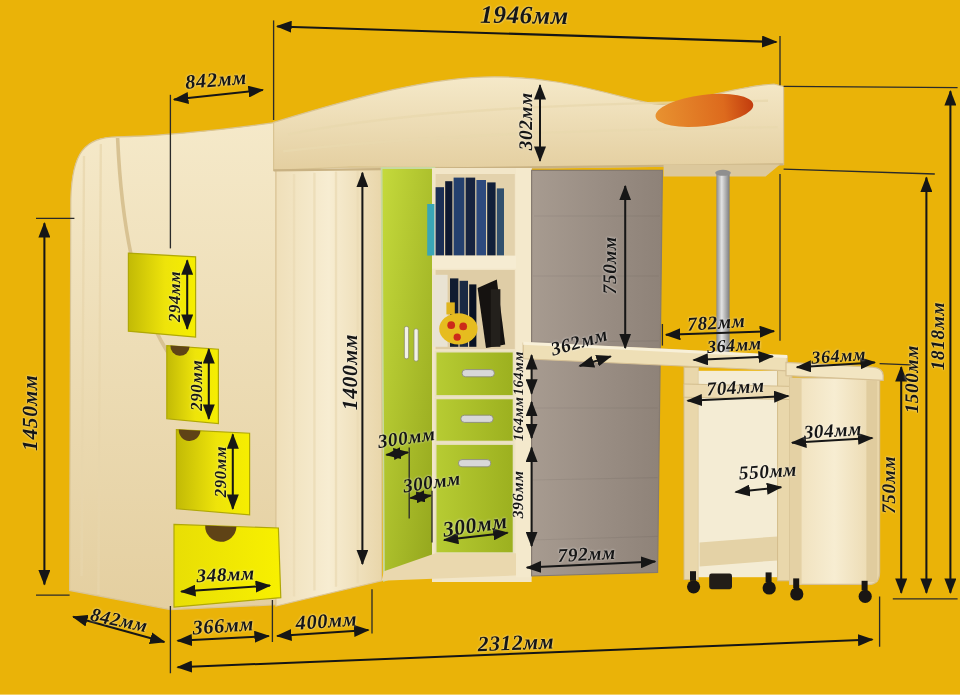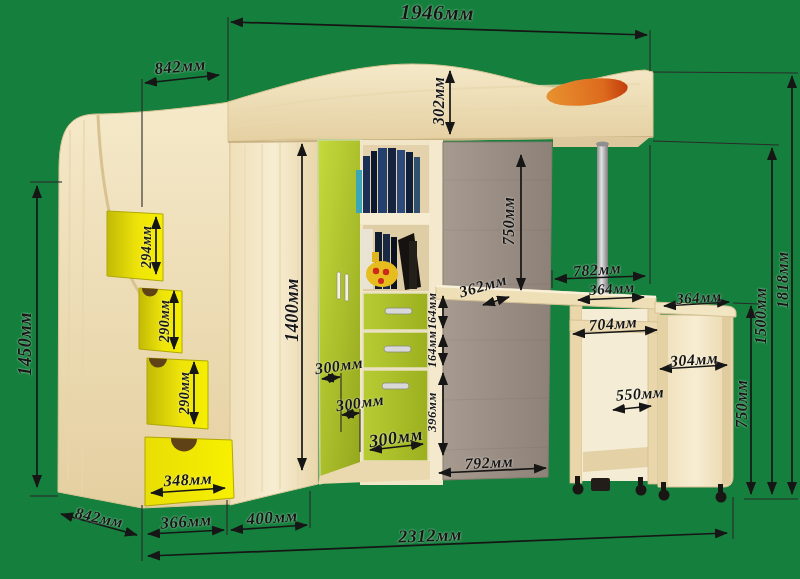--- a/index.html
+++ b/index.html
@@ -1,16 +1,16 @@
 <!DOCTYPE html>
 <html><head>
 <meta charset="utf-8">
 <style>
   html,body{margin:0;padding:0;background:#fff;}
-  #canvas{position:relative;width:800px;height:579px;background:#15803d;overflow:hidden;
+  #canvas{position:relative;width:800px;height:579px;background:#eab308;overflow:hidden;
           font-family:"Liberation Serif",serif;}
   svg{position:absolute;left:0;top:0;}
   .dim{position:absolute;font-family:"Liberation Serif",serif;font-weight:bold;font-style:italic;
        color:#161616;white-space:nowrap;transform:translate(-50%,-50%) rotate(var(--r,0deg));
        letter-spacing:0.5px;text-shadow:0 0 2px rgba(255,255,255,.8);}
 </style>
 </head>
 <body>
 
 <div id="canvas">

